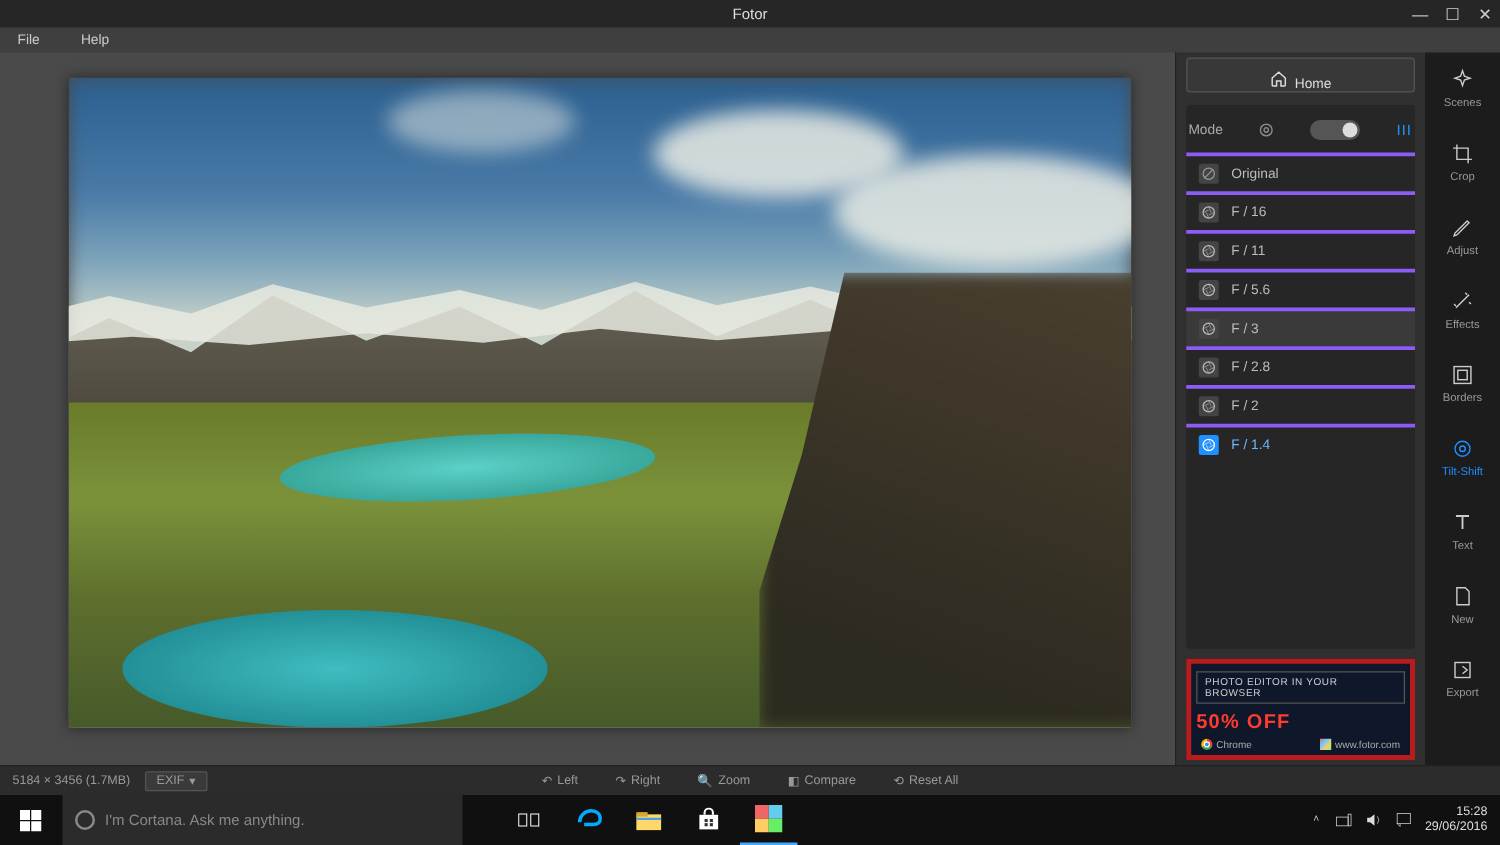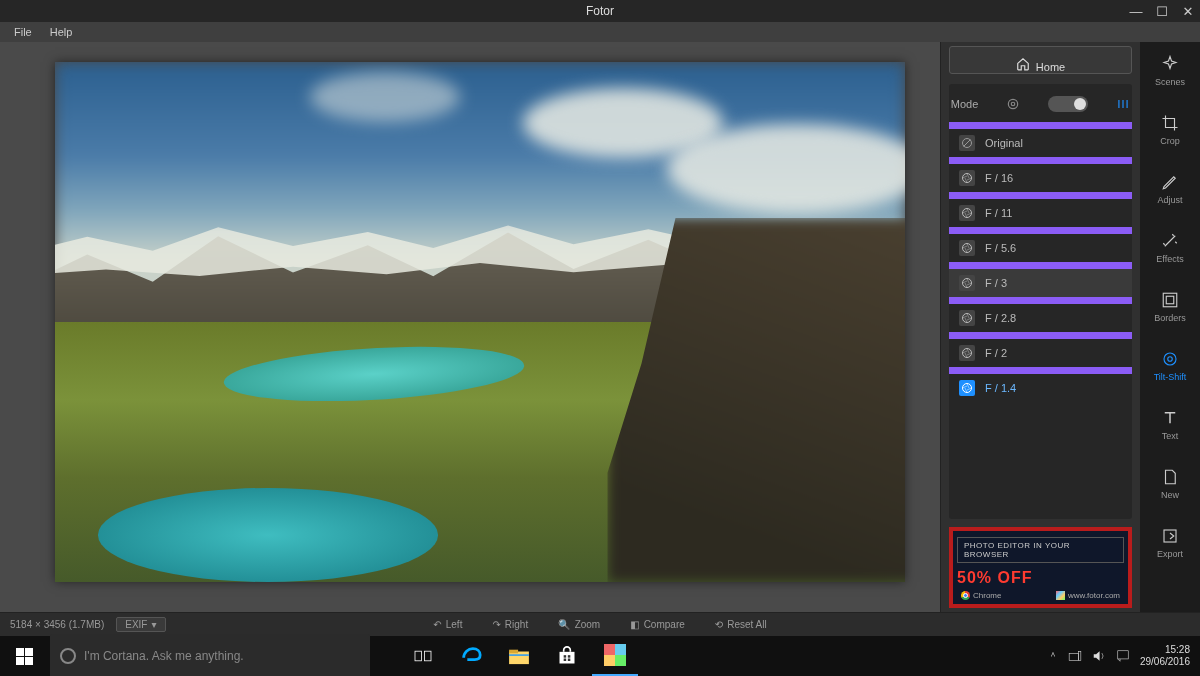--- a/index.html
+++ b/index.html
@@ -12,21 +12,21 @@
   .titlebar {
     height: 22px; background: #262626; display: flex; align-items: center;
     justify-content: center; position: relative; font-size: 12px; color: #ddd;
   }
   .window-controls {
     position: absolute; right: 4px; top: 0; display: flex; gap: 10px;
     height: 22px; align-items: center;
   }
   .window-controls span { width: 16px; height: 16px; display:flex; align-items:center; justify-content:center; color:#ccc; cursor:pointer; font-size:13px; }
   
-  .menubar { height: 20px; background: #3f3f3f; display: flex; align-items: center; padding-left: 14px; gap: 18px; font-size: 11px; color: #ccc; }
+  .menubar { height: 20px; background: #3f3f3f; display: flex; align-items: center; padding-left: 14px; gap: 33px; font-size: 11px; color: #ccc; }
   .menubar span { cursor: pointer; }
   
   .main {
     position: absolute; top: 42px; bottom: 24px; left: 0; right: 0;
     display: flex;
   }
   .canvas-wrap {
     flex: 1; position: relative; background: #4a4a4a; overflow: hidden;
     display:flex; align-items:flex-start; justify-content:flex-start;
   }
@@ -79,21 +79,21 @@
     gap:6px; font-size:11px; color:#ddd; cursor:pointer;
   }
   .panel-inner { margin: 0 8px; background:#262626; border-radius:3px; padding:6px 0; flex:1; display:flex; flex-direction:column; }
   .mode-row { display:flex; align-items:center; justify-content:center; gap:28px; font-size:11px; color:#aaa; padding:6px 0 10px; }
   .mode-toggle { width:40px; height:16px; background:#555; border-radius:8px; position:relative; }
   .mode-toggle .knob { position:absolute; right:2px; top:2px; width:12px; height:12px; background:#ddd; border-radius:50%; }
   .mode-icon { width:14px; height:14px; display:flex; align-items:center; justify-content:center; }
   .aperture-list { display:flex; flex-direction:column; }
   .ap-item {
     display:flex; align-items:center; gap:10px; padding:6px 10px; font-size:11px; color:#bbb;
-    cursor:pointer; border-top:7px solid #8b5cf6;
+    cursor:pointer; border-top:3px solid #8b5cf6;
   }
   .ap-item.selected { background:#3a3a3a; }
   .ap-item.active .ap-icon { background:#1e90ff; color:#fff; border-radius:2px; }
   .ap-item.active { color:#6bb8ff; }
   .ap-icon { width:16px; height:16px; display:flex; align-items:center; justify-content:center; background:#444; border-radius:2px; font-size:10px; }
   .promo {
     margin: 8px 8px 4px; background:#0f172a; border:4px solid #b91c1c; padding:6px 4px 4px;
     font-size:9px; color:#ccc; text-align:left;
   }
   .promo .banner { font-size:8px; letter-spacing:.5px; padding:3px 6px; border:1px solid #555; display:inline-block; margin-bottom:4px; }

